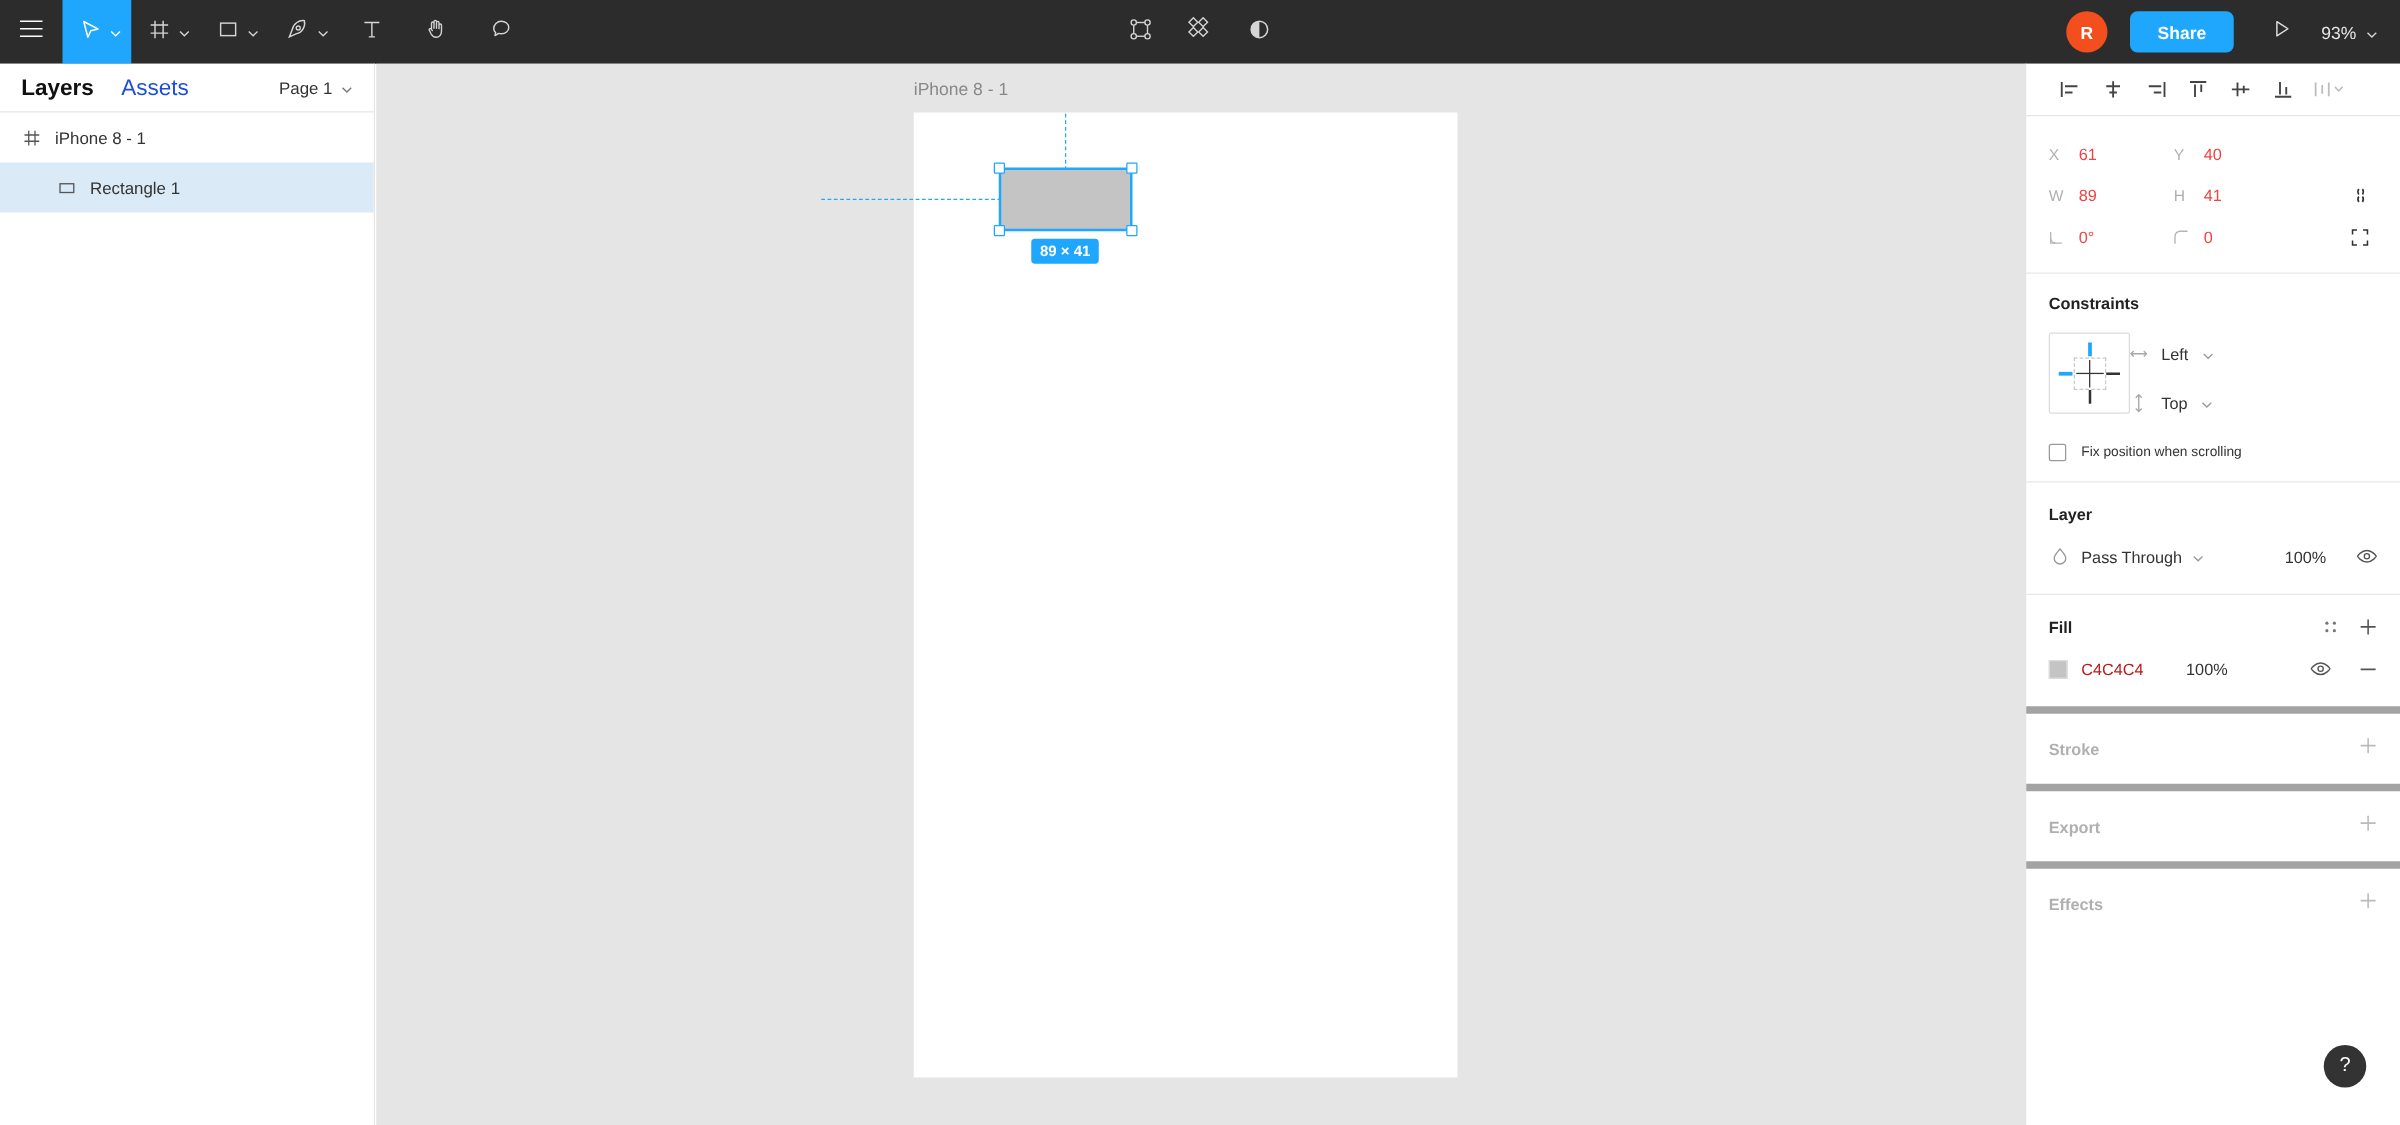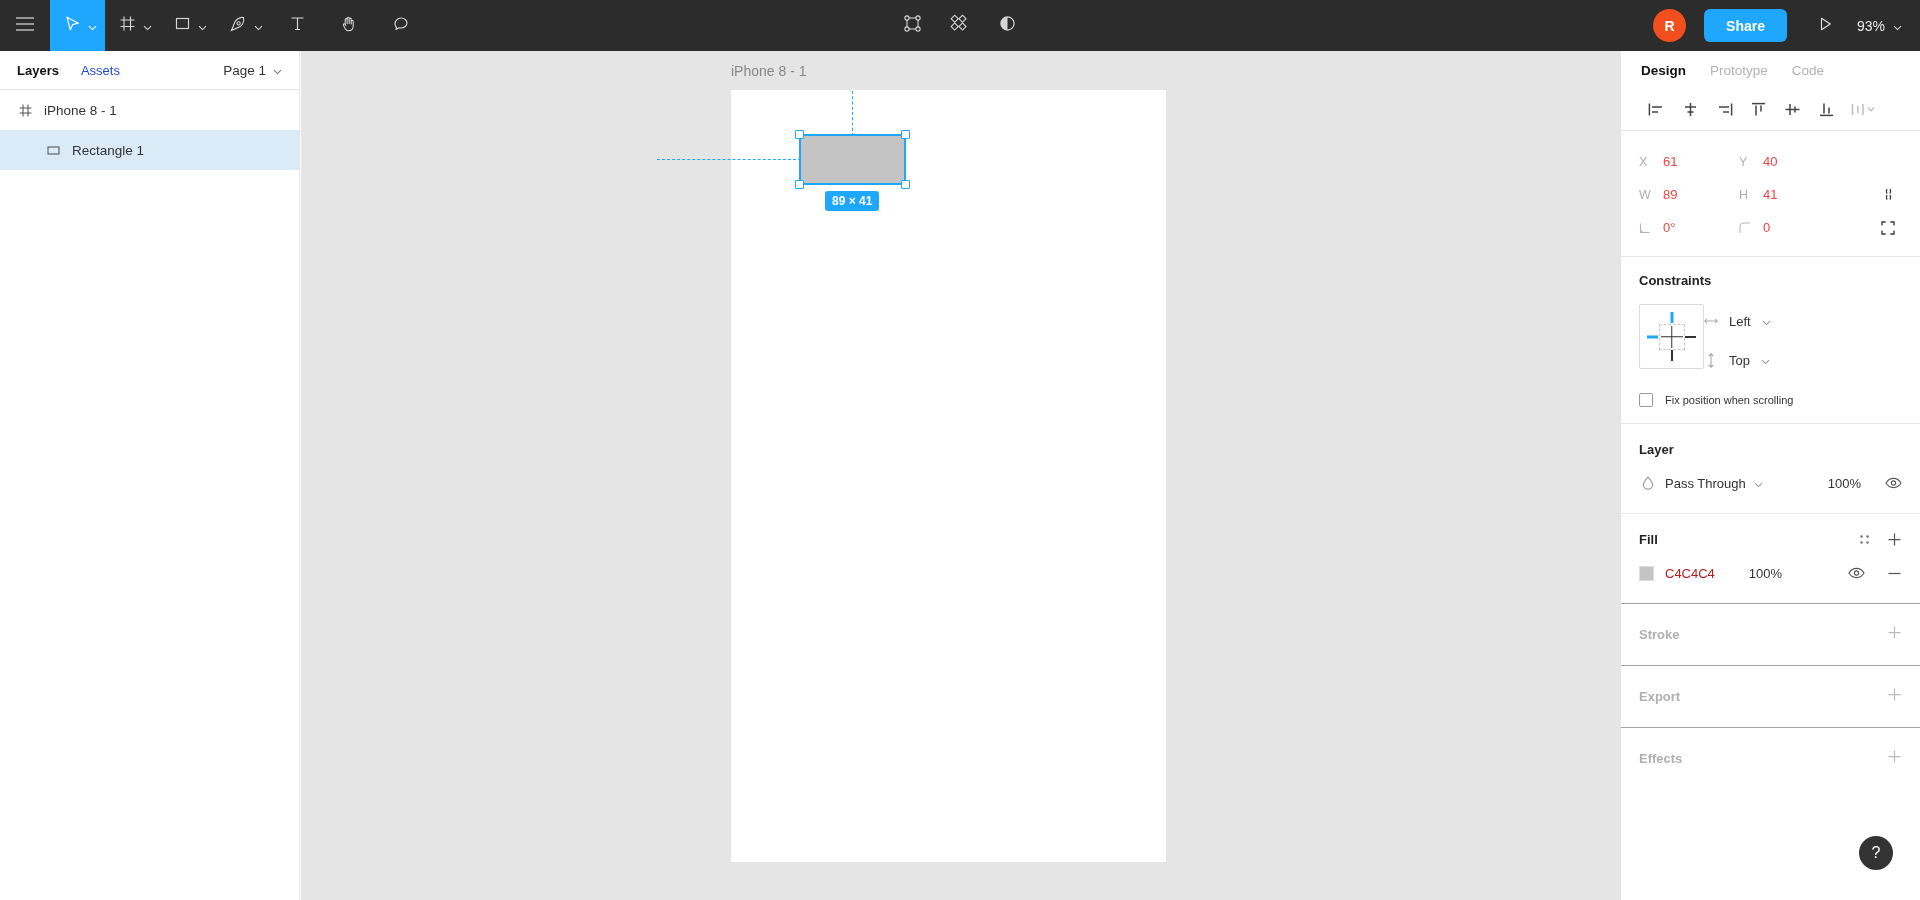--- a/index.html
+++ b/index.html
@@ -59,21 +59,21 @@
 
   
   #left-panel {
     position: absolute; left: 0; top: 51px; width: 300px; height: 849px;
     background: #ffffff; border-right: 1px solid #e5e5e5;
   }
   #lp-tabs {
     height: 39px; display: flex; align-items: center;
     padding: 0 17px; border-bottom: 1px solid #e5e5e5;
   }
-  .lp-tab { font-size: 13px; cursor: pointer; margin-right: 22px; }
+  .lp-tab { font-size: 18px; cursor: pointer; margin-right: 22px; }
   .lp-tab.active { color: #111; font-weight: bold; }
   .lp-tab.inactive { color: #1d4ed8; text-align: right; }
   #page-select {
     margin-left: auto; display: flex; align-items: center; gap: 7px;
     font-size: 13.5px; color: #333; cursor: pointer;
   }
   .layer-row {
     height: 40px; display: flex; align-items: center;
     font-size: 13.5px; color: #333; cursor: pointer;
   }
@@ -175,21 +175,21 @@
   .sec-block { padding: 15px 18px; }
   .sec-head { display: flex; align-items: center; height: 20px; }
   .sec-head .acts { margin-left: auto; display: flex; align-items: center; gap: 16px; }
   .ico-btn { cursor: pointer; color: #888; display:flex; align-items:center; justify-content:center; }
   .row-flex { display: flex; align-items: center; height: 30px; margin-top: 9px; }
   .blend-name { font-size: 13px; color: #333; cursor: pointer; display:flex; align-items:center; gap:8px;}
   .opacity-val { font-size: 13px; color: #333; cursor: text; }
   .swatch { width: 15px; height: 15px; background: #c4c4c4; border: 1px solid #ddd; flex: none; cursor:pointer;}
   .empty-sec {
     height: 62px; display: flex; align-items: center; padding: 0 18px;
-    border-top: 1px solid #a3a3a3;
+    border-top: 6px solid #a3a3a3;
   }
   .empty-sec .t { font-size: 13px; color: #b0b0b0; font-weight: bold; }
   .empty-sec .plus { margin-left: auto; color: #bbb; cursor: pointer; }
   #help-fab {
     position: absolute; right: 27px; bottom: 30px;
     width: 34px; height: 34px; border-radius: 50%;
     background: #333; color: #fff; font-size: 16px;
     display: flex; align-items: center; justify-content: center; cursor: pointer;
   }
 </style>
@@ -382,25 +382,20 @@
       <span class="handle tr"></span>
       <span class="handle bl"></span>
       <span class="handle br"></span>
     </div>
 
     <div id="dim-badge">89 × 41</div>
   </div>
 
   <div id="right-panel">
 
-    <div id="rp-tabs">
-      <span class="rp-tab active">Design</span>
-      <span class="rp-tab inactive">Prototype</span>
-      <span class="rp-tab inactive">Code</span>
-    </div>
 
     <div id="align-row">
       <span class="al">
         <svg width="17" height="15" viewBox="0 0 17 15">
           <path d="M1.4 1.5v12" stroke="#444" stroke-width="1.5"></path>
           <path d="M4 5h10M4 10h6" stroke="#444" stroke-width="1.5"></path>
         </svg>
       </span>
       <span class="al">
         <svg width="17" height="15" viewBox="0 0 17 15">

